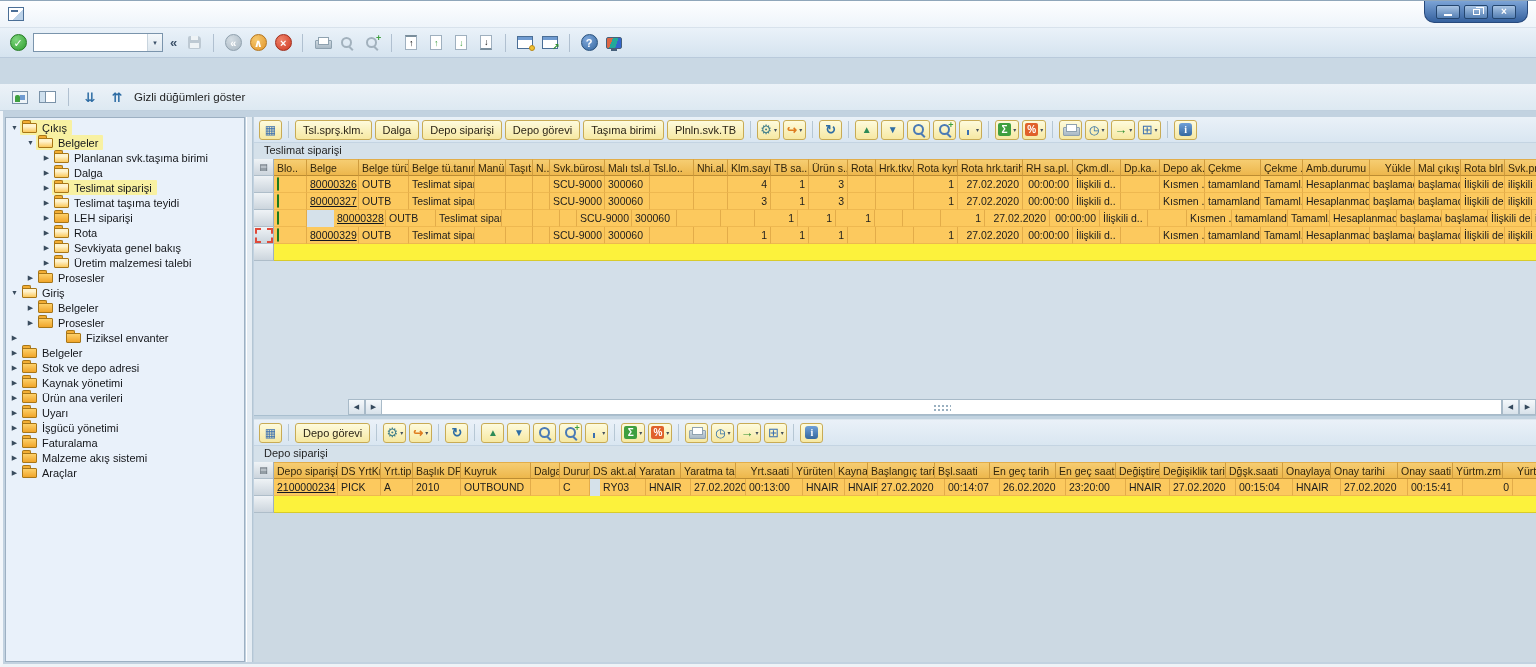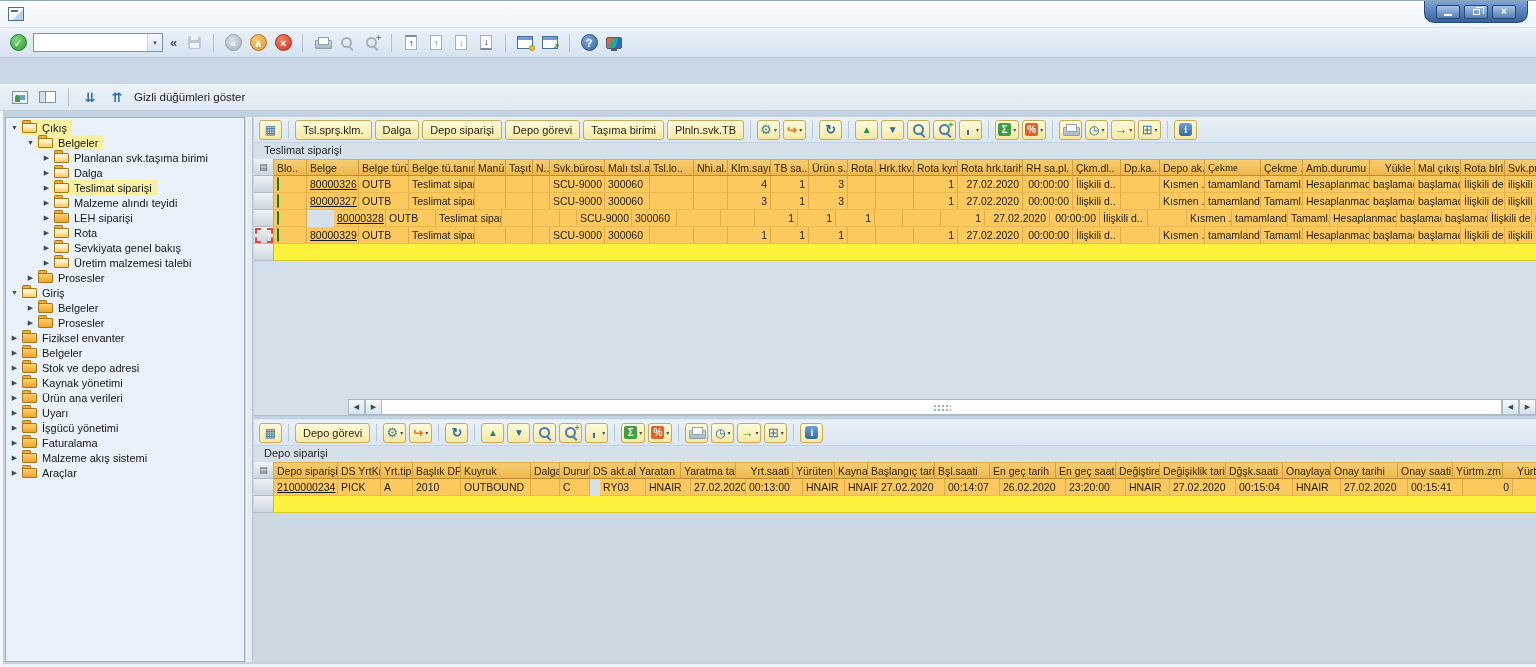--- a/index.html
+++ b/index.html
@@ -255,21 +255,21 @@
           <span class="tarrow">▶</span>
           <span class="thl on">
             <span class="tfold open"></span>
             <span class="tlabel">Teslimat siparişi</span>
           </span>
         </div>
         <div class="trow" style="padding-left: 35px;">
           <span class="tarrow">▶</span>
           <span class="thl">
             <span class="tfold open"></span>
-            <span class="tlabel">Malzeme alındı teyidi</span>
+            <span class="tlabel">Teslimat taşıma teyidi</span>
           </span>
         </div>
         <div class="trow" style="padding-left: 35px;">
           <span class="tarrow">▶</span>
           <span class="thl">
             <span class="tfold"></span>
             <span class="tlabel">LEH siparişi</span>
           </span>
         </div>
         <div class="trow" style="padding-left: 35px;">
@@ -314,21 +314,21 @@
             <span class="tlabel">Belgeler</span>
           </span>
         </div>
         <div class="trow" style="padding-left: 19px;">
           <span class="tarrow">▶</span>
           <span class="thl">
             <span class="tfold"></span>
             <span class="tlabel">Prosesler</span>
           </span>
         </div>
-        <div class="trow" style="padding-left: 3px;">
+        <div class="trow" style="padding-left: 3px; gap: 44px;">
           <span class="tarrow">▶</span>
           <span class="thl">
             <span class="tfold"></span>
             <span class="tlabel">Fiziksel envanter</span>
           </span>
         </div>
         <div class="trow" style="padding-left: 3px;">
           <span class="tarrow">▶</span>
           <span class="thl">
             <span class="tfold"></span>
@@ -488,21 +488,21 @@
               <span class="hcell r" style="width: 38px;">TB sa..</span>
               <span class="hcell r" style="width: 39px;">Ürün s..</span>
               <span class="hcell" style="width: 28px;">Rota</span>
               <span class="hcell" style="width: 38px;">Hrk.tkv.</span>
               <span class="hcell r" style="width: 44px;">Rota kyn.</span>
               <span class="hcell r" style="width: 65px;">Rota hrk.tarihi</span>
               <span class="hcell r" style="width: 50px;">RH sa.pl.</span>
               <span class="hcell" style="width: 48px;">Çkm.dl..</span>
               <span class="hcell" style="width: 39px;">Dp.ka..</span>
               <span class="hcell" style="width: 45px;">Depo ak..</span>
-              <span class="hcell" style="width: 56px; font-family: Liberation Serif, serif;">Çekme</span>
+              <span class="hcell" style="width: 56px;">Çekme</span>
               <span class="hcell" style="width: 42px;">Çekme ..</span>
               <span class="hcell" style="width: 67px;">Amb.durumu</span>
               <span class="hcell" style="width: 45px; text-align: right;">Yükle</span>
               <span class="hcell" style="width: 46px;">Mal çıkışı</span>
               <span class="hcell" style="width: 44px;">Rota blrl.</span>
               <span class="hcell" style="width: 60px;">Svk.pr..</span>
             </div>
             <div class="drow">
               <span class="selc"></span>
               <span class="dcell" style="width: 33px;"><span class="led"></span></span>

